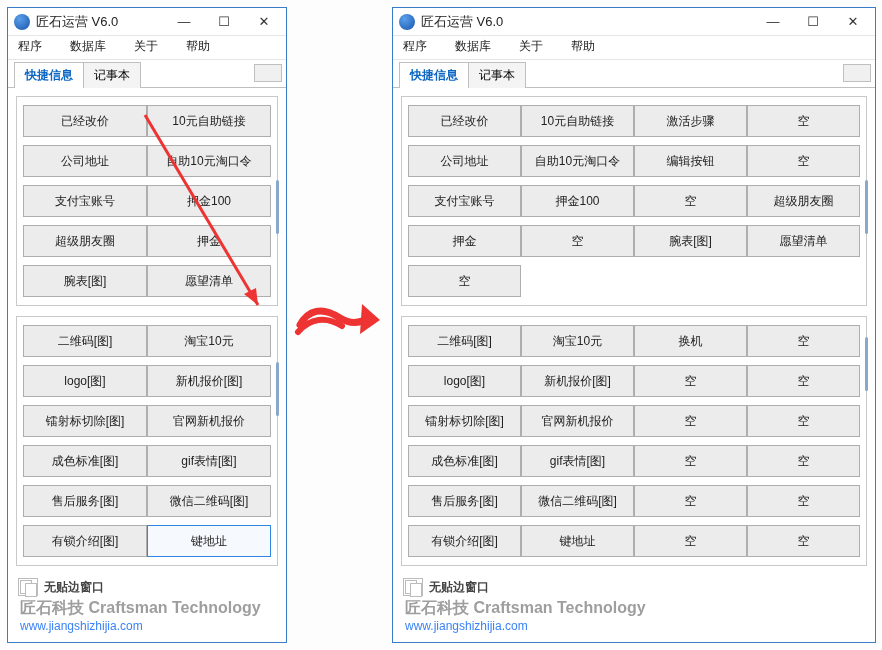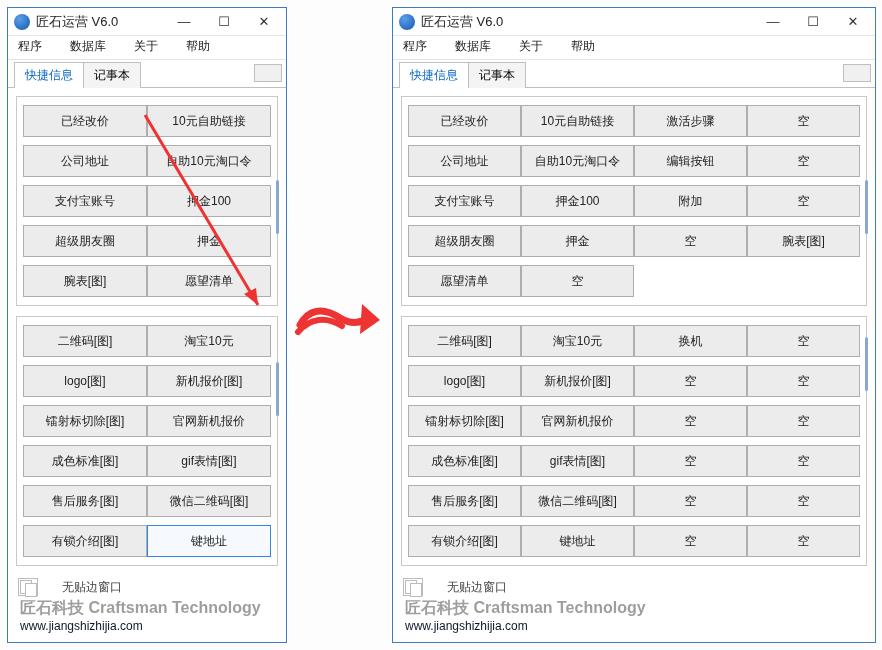--- a/index.html
+++ b/index.html
@@ -80,20 +80,21 @@
     background: #f4f4f4;
     margin-right: -1px;
     cursor: pointer;
     position: relative;
     top: 1px;
   }
   .tab.active {
     background: #fff;
     color: #0a66c2;
     z-index: 2;
+    font-weight: bold;
   }
   .tab-right-box {
     position: absolute;
     right: 4px;
     top: 4px;
     width: 28px; height: 18px;
     border: 1px solid #bfbfbf;
     background: #f0f0f0;
   }
 
@@ -142,22 +143,23 @@
     width: 3px;
     height: 54px;
     background: #8aa8c9;
     border-radius: 2px;
   }
 
   .footer-row {
     margin-top: -2px;
     display: flex;
     align-items: center;
-    gap: 24px;
+    gap: 6px;
     padding: 4px 2px 2px 2px;
+    font-weight: bold;
   }
   .dup-icon {
     width: 20px; height: 18px;
     border: 1px solid #bbb;
     position: relative;
     background: #fff;
   }
   .dup-icon::before, .dup-icon::after {
     content: "";
     position: absolute;
@@ -169,21 +171,21 @@
 
   .footer-text1 { font-size: 12px; color: #444; }
   .footer-line2 {
     padding: 0 4px;
     color: #9e9e9e;
     font-size: 16px;
     font-weight: bold;
   }
   .footer-line3 {
     padding: 0 4px 6px 4px;
-    color: #0f172a;
+    color: #3b82f6;
     font-size: 12px;
   }
 
   .arrow-area {
     position: absolute;
     left: 140px;
     top: 110px;
     width: 260px;
     height: 260px;
     pointer-events: none;
@@ -284,21 +286,20 @@
             <div class="btn">已经改价</div>
             <div class="btn">10元自助链接</div>
             <div class="btn">激活步骤</div>
             <div class="btn">空</div>
             <div class="btn">公司地址</div>
             <div class="btn">自助10元淘口令</div>
             <div class="btn">编辑按钮</div>
             <div class="btn">空</div>
             <div class="btn">支付宝账号</div>
             <div class="btn">押金100</div>
-            <div class="btn">附加</div>
             <div class="btn">空</div>
             <div class="btn">超级朋友圈</div>
             <div class="btn">押金</div>
             <div class="btn">空</div>
             <div class="btn">腕表[图]</div>
             <div class="btn">愿望清单</div>
             <div class="btn">空</div>
           </div>
       <div class="side-handle-right"></div>
     </div>

